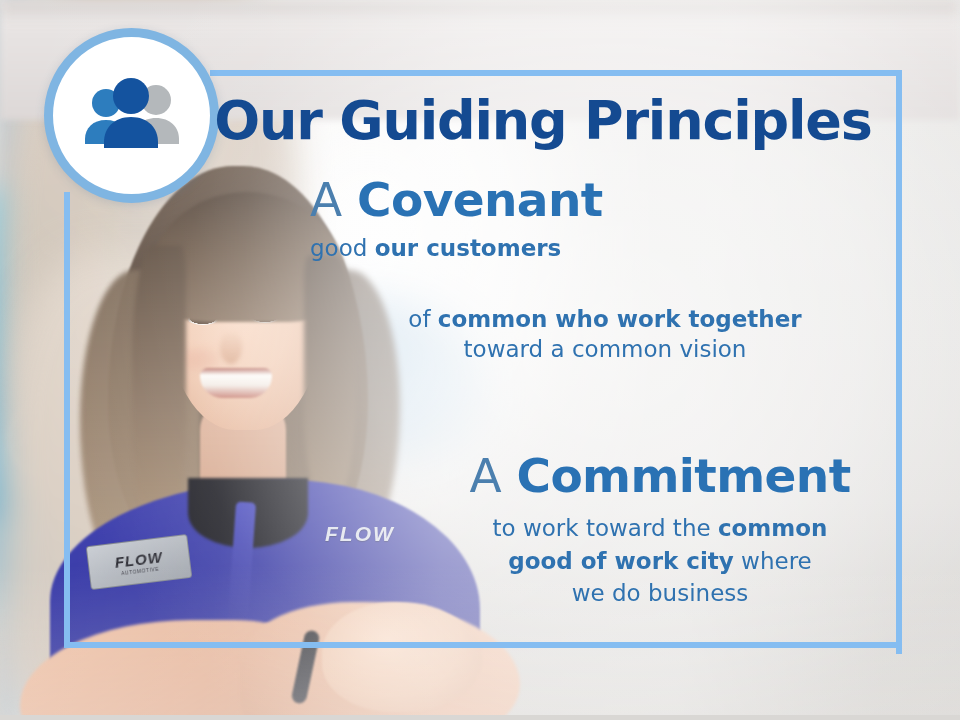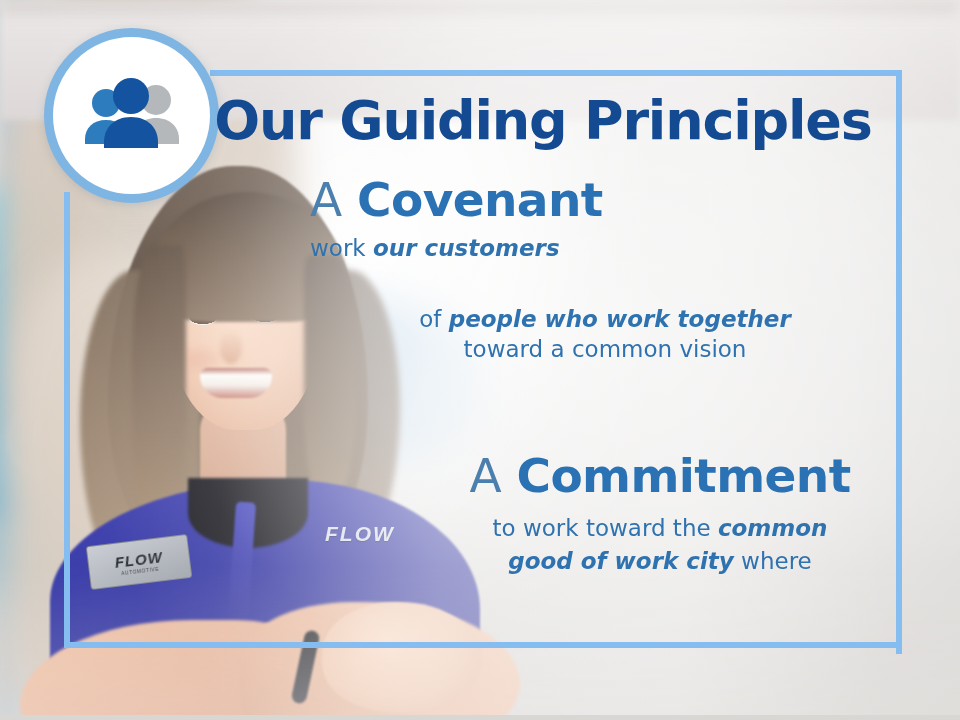--- a/index.html
+++ b/index.html
@@ -246,21 +246,21 @@
     font-family:"DejaVu Sans",sans-serif;
     font-size:47px;line-height:1.02;color:#2a72b4;white-space:nowrap;
   }
   .p-head .art{font-weight:400;color:#4b7fae;letter-spacing:0;}
   .p-head .word{font-weight:700;letter-spacing:-.6px;}
   .p-sub{
     font-family:"DejaVu Sans",sans-serif;
     font-size:23px;line-height:1.32;color:#2f72b0;
     font-weight:400;margin-top:9px;white-space:nowrap;
   }
-  .p-sub b{font-weight:700;font-style:italic;}
+  .p-sub b{font-weight:700;}
 
   #principle-covenant  {left:310px;top:176px;width:400px;text-align:left;}
   #principle-community {left:370px;top:295px;width:470px;text-align:center;}
   #principle-commitment{left:430px;top:452px;width:460px;text-align:center;}
   #principle-commitment .p-sub{line-height:1.42;margin-top:12px;}
 </style>
 </head>
 <body>
 
 <div id="stage">
@@ -330,28 +330,28 @@
     </svg>
   </div>
 
   <div class="title" style="font-size: 54px;">Our Guiding Principles</div>
 
   <div class="principle" id="principle-covenant">
     <div class="p-head">
       <span class="art">A</span>
       <span class="word">Covenant</span>
     </div>
-    <div class="p-sub"><span>work </span><b>our customers</b></div>
+    <div class="p-sub"><span>good </span><b>our customers</b></div>
   </div>
 
   <div class="principle" id="principle-community">
-    <div class="p-sub"><span>of </span><b>people who work together</b><br><span>toward a common vision</span></div>
+    <div class="p-sub"><span>of </span><b>common who work together</b><br><span>toward a common vision</span></div>
   </div>
 
   <div class="principle" id="principle-commitment">
     <div class="p-head">
       <span class="art">A</span>
       <span class="word">Commitment</span>
     </div>
-    <div class="p-sub"><span>to work toward the </span><b>common</b><br><b>good of work city</b><span> where</span><br></div>
+    <div class="p-sub"><span>to work toward the </span><b>common</b><br><b>good of work city</b><span> where</span><br><span>we do business</span></div>
   </div>
 
 </div>
 
 </body></html>

